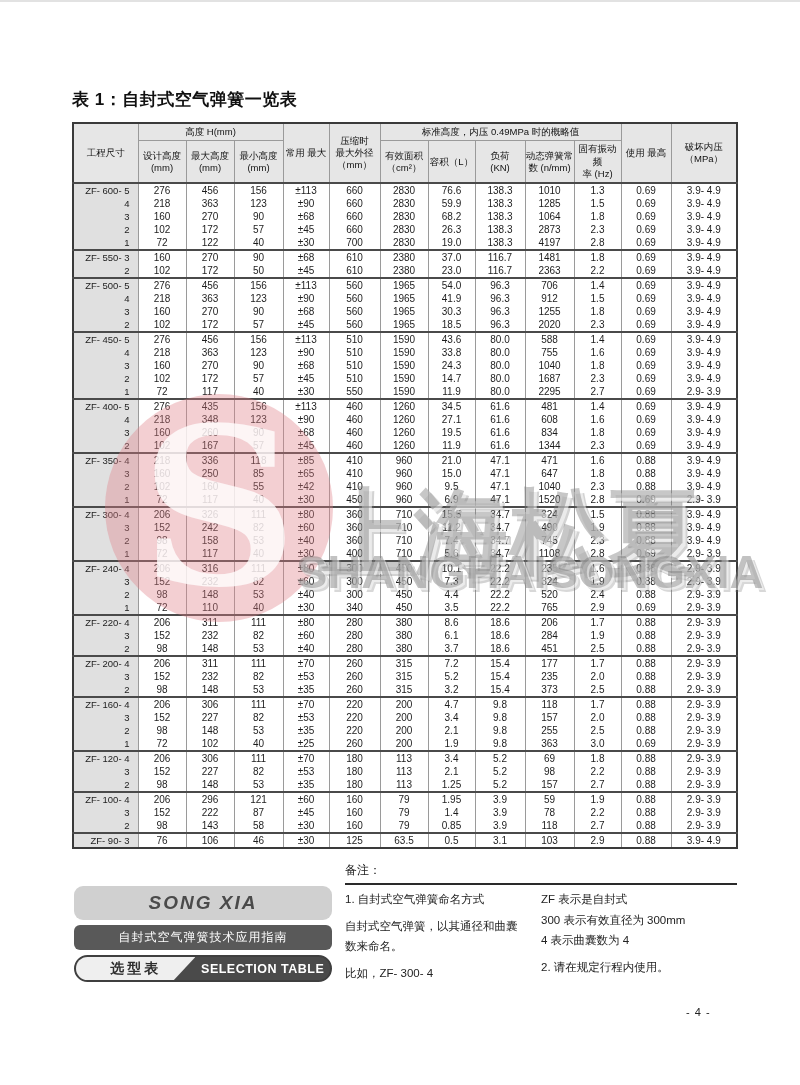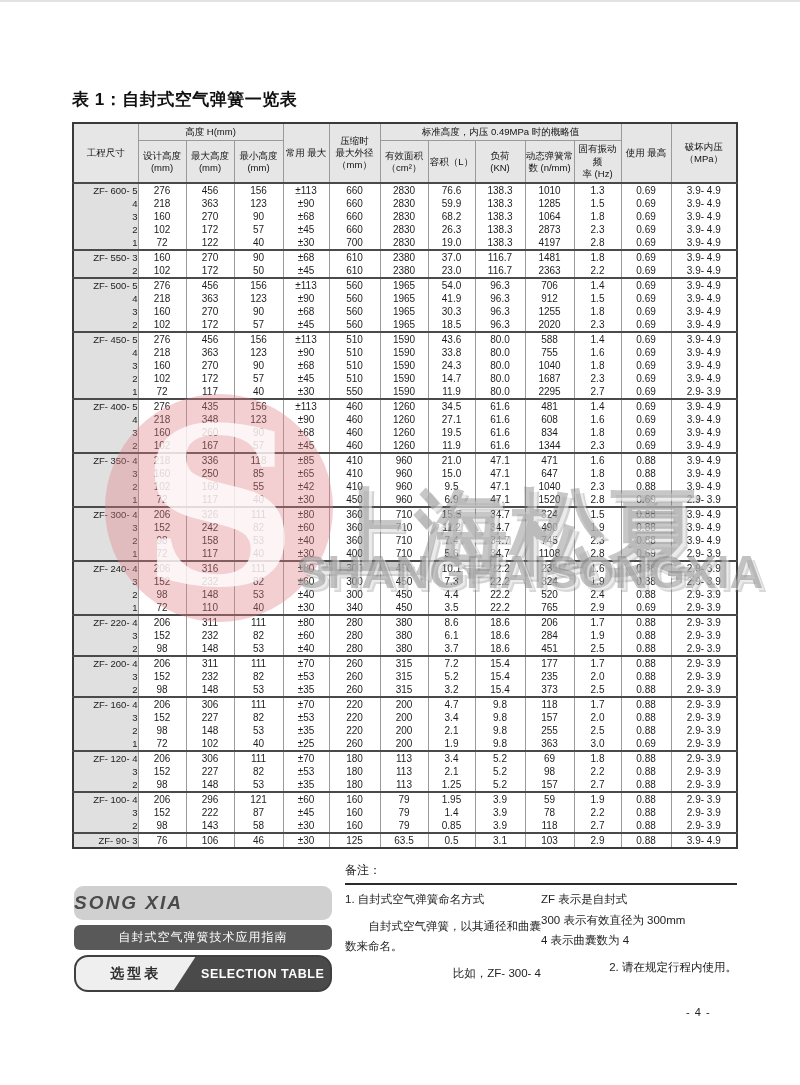--- a/index.html
+++ b/index.html
@@ -7,49 +7,49 @@
         font-family:"Liberation Sans","DejaVu Sans",sans-serif;color:#1a1a1a;border-top:2px solid #e2e2e2;}
   
   .doc-title{position:absolute;left:72px;top:86px;font-size:17px;font-weight:bold;color:#111;letter-spacing:0.5px;}
   
   .tbl-wrap{position:absolute;left:72px;top:120px;width:664px;}
   table.spec{border-collapse:collapse;table-layout:fixed;width:664px;border:2px solid #3a3a3a;}
   table.spec th{background:#e6e6e6;font-weight:normal;font-size:9.5px;color:#111;
       border:1px solid #9a9a9a;padding:2px 0;line-height:1.3;text-align:center;vertical-align:middle;}
   table.spec td{font-size:10px;color:#1c1c1c;border-left:1px solid #9a9a9a;border-right:1px solid #9a9a9a;
       padding:0;height:13px;line-height:13px;text-align:center;white-space:nowrap;overflow:hidden;}
-  table.spec td.label-col{background:#e0e0e0;text-align:right;padding-right:0;font-size:9.5px;}
+  table.spec td.label-col{background:#e0e0e0;text-align:right;padding-right:8px;font-size:9.5px;}
   table.spec thead{border-bottom:2px solid #3a3a3a;}
   table.spec tr.group-start td{border-top:2px solid #4a4a4a;}
   .hline{display:block;}
   
   .wm{position:absolute;pointer-events:none;z-index:5;}
   .wm-cn{left:318px;top:468px;font-size:94px;font-weight:900;letter-spacing:2px;
       color:rgba(122,122,122,0.42);white-space:nowrap;
       text-shadow:3px 3px 0 rgba(255,255,255,0.55),5px 5px 0 rgba(110,110,110,0.30);}
   .wm-en{left:296px;top:542px;font-size:47px;font-weight:800;letter-spacing:0px;
       color:rgba(128,128,128,0.48);white-space:nowrap;
       text-shadow:2px 2px 0 rgba(255,255,255,0.5),4px 4px 0 rgba(115,115,115,0.28);}
   .wm-logo{left:100px;top:386px;width:238px;height:240px;}
   
   .notes{position:absolute;left:345px;top:860px;width:392px;font-size:11.5px;color:#222;}
   .notes .n-title{font-size:12px;margin-bottom:4px;}
   .notes .n-rule{border-bottom:2px solid #2a2a2a;margin-bottom:6px;}
   .notes .n-cols{display:flex;}
   .notes .n-left{width:196px;}
   .notes .n-right{width:196px;}
   .notes p{margin:0 0 4px 0;line-height:1.45;}
-  .notes .sp{margin-top:10px;text-align:right;}
+  .notes .sp{margin-top:10px;}
   
   .brand{position:absolute;left:74px;top:884px;width:258px;z-index:6;}
-  .bx1{height:34px;border-radius:9px;background:#d0d0d0;display:flex;align-items:center;
+  .bx1{height:34px;border-radius:9px;background:#d0d0d0;display:flex;align-items:center;justify-content:center;
        font-size:19px;font-weight:bold;font-style:italic;color:#4a4a4a;letter-spacing:2px;}
   .bx2{height:25px;border-radius:6px;background:#595959;display:flex;align-items:center;justify-content:center;
        font-size:12px;color:#ffffff;margin-top:5px;letter-spacing:1px;}
-  .bx3{height:37px;border-radius:14px;background:#4a4a4a;border:2px solid #3f3f3f;margin-top:5px;
+  .bx3{height:27px;border-radius:14px;background:#4a4a4a;border:2px solid #3f3f3f;margin-top:5px;
        display:flex;overflow:hidden;position:relative;box-sizing:border-box;}
   .bx3-left{width:47%;background:#efefef;clip-path:polygon(0 0,100% 0,82% 100%,0 100%);
        display:flex;align-items:center;justify-content:center;font-size:14px;font-weight:bold;color:#2e2e2e;letter-spacing:3px;}
   .bx3-right{flex:1;display:flex;align-items:center;justify-content:center;font-size:12.5px;font-weight:bold;
        color:#ffffff;letter-spacing:0.5px;}
   
   .pageno{position:absolute;left:686px;top:1004px;font-size:11px;color:#222;letter-spacing:1px;}
 </style>
 </head>
 <body>

